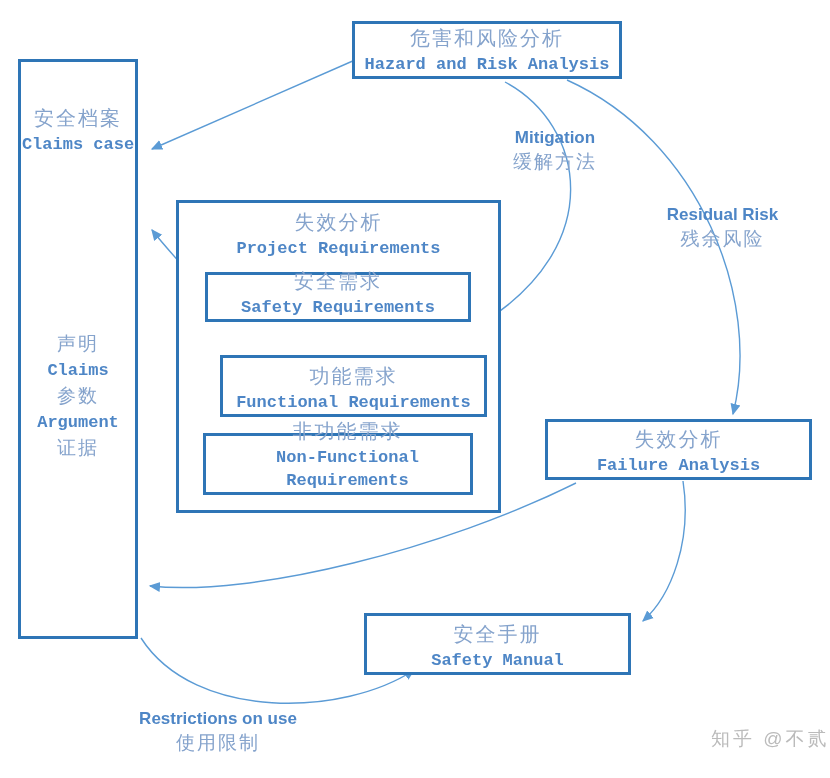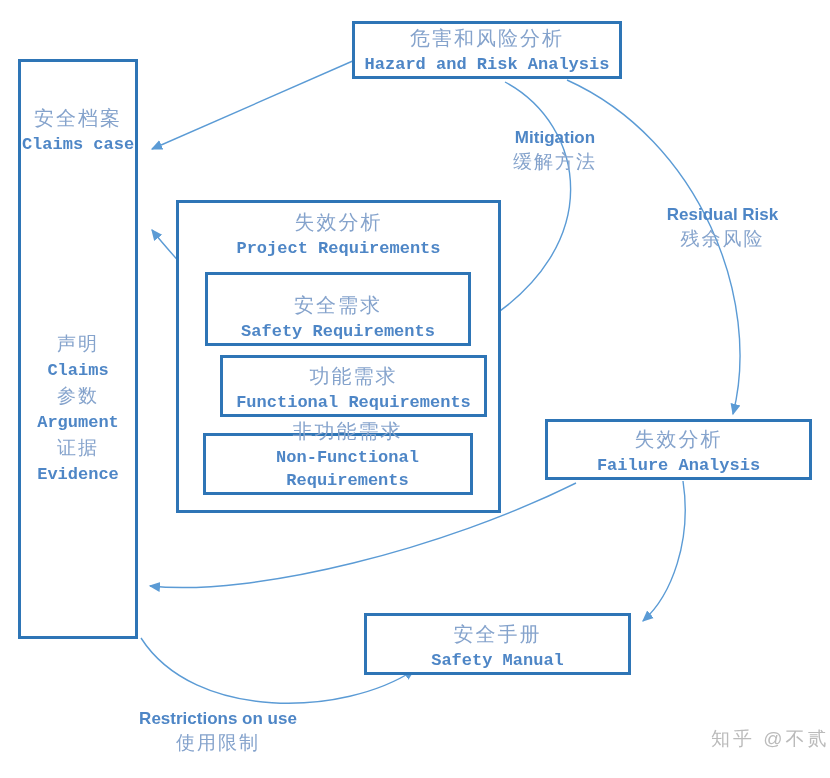--- a/index.html
+++ b/index.html
@@ -17,21 +17,21 @@
   
   .safety-case { left:18px; top:59px; width:120px; height:580px; display:block; }
   .sc-title    { position:absolute; top:44px; left:0; right:0; text-align:center; }
   .sc-details  { position:absolute; top:270px; left:0; right:0; text-align:center; }
   .sc-details .zh { font-size:19px; line-height:26px; }
   .sc-details .en { line-height:26px; }
 
   .hazard   { left:352px; top:21px;  width:270px; height:58px; }
   .project  { left:176px; top:200px; width:325px; height:313px; display:block; }
   .project-title { position:absolute; top:7px; left:0; right:0; text-align:center; }
-  .safety-req     { left:205px; top:272px; width:266px; height:74px; }
+  .safety-req     { left:205px; top:272px; width:266px; height:50px; }
   .functional-req { left:220px; top:355px; width:267px; height:62px; }
   .nonfunc-req    { left:203px; top:433px; width:270px; height:62px;padding-left:19px; }
   .failure  { left:545px; top:419px; width:267px; height:61px; }
   .manual   { left:364px; top:602px; width:267px; height:62px;margin-top:11px; }
 
   
   .edge-label { position:absolute; text-align:center; }
   .edge-label .en { font-weight:700; }
   .edge-label .zh { font-size:19px; line-height:25px; }
   .lbl-mitigation   { left:495px; top:126px; width:120px; }
@@ -70,21 +70,20 @@
     <div class="sc-title">
       <div class="zh">安全档案</div>
       <div class="en">Claims case</div>
     </div>
     <div class="sc-details">
       <div class="zh">声明</div>
       <div class="en">Claims</div>
       <div class="zh">参数</div>
       <div class="en">Argument</div>
       <div class="zh">证据</div>
-      <div class="en">Evidence</div>
     </div>
   </div>
 
   <div class="dbox hazard">
     <div class="zh">危害和风险分析</div>
     <div class="en">Hazard and Risk Analysis</div>
   </div>
 
   <div class="dbox project">
     <div class="project-title">

